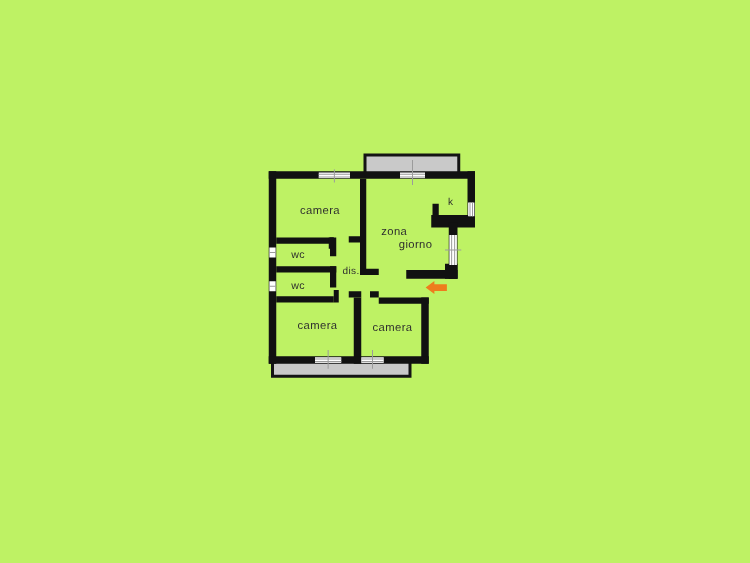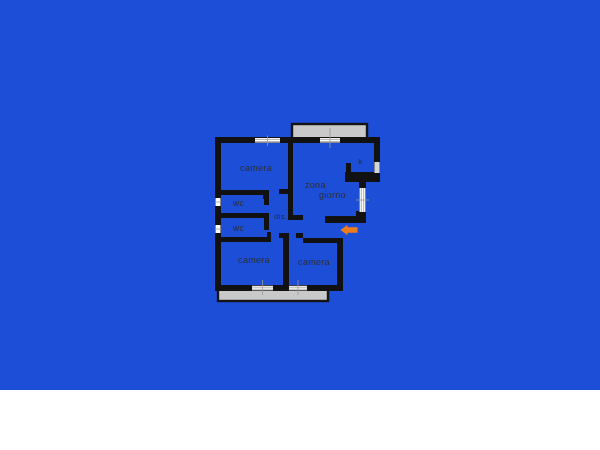--- a/index.html
+++ b/index.html
@@ -3,22 +3,22 @@
 <meta charset="utf-8">
 <style>
   html, body {
     margin: 0;
     padding: 0;
     background: #ffffff;
   }
   #stage {
     position: relative;
     width: 600px;
-    height: 390px;
-    background: #1d4ed8;
+    height: 450px;
+    background: #bef264;
     overflow: hidden;
   }
   svg text {
     font-family: "Liberation Sans", "DejaVu Sans", sans-serif;
     letter-spacing: 0.3px;
   }
 </style>
 </head>
 <body>
 

